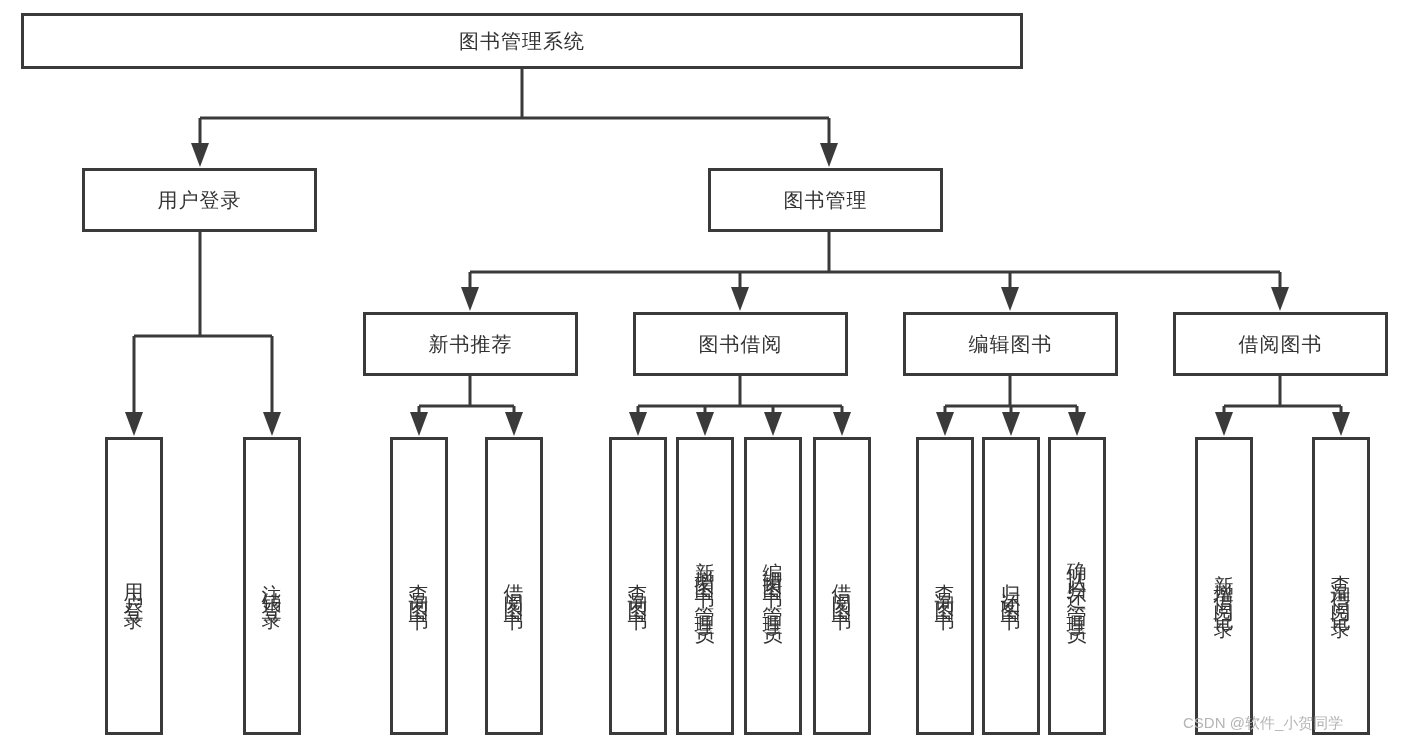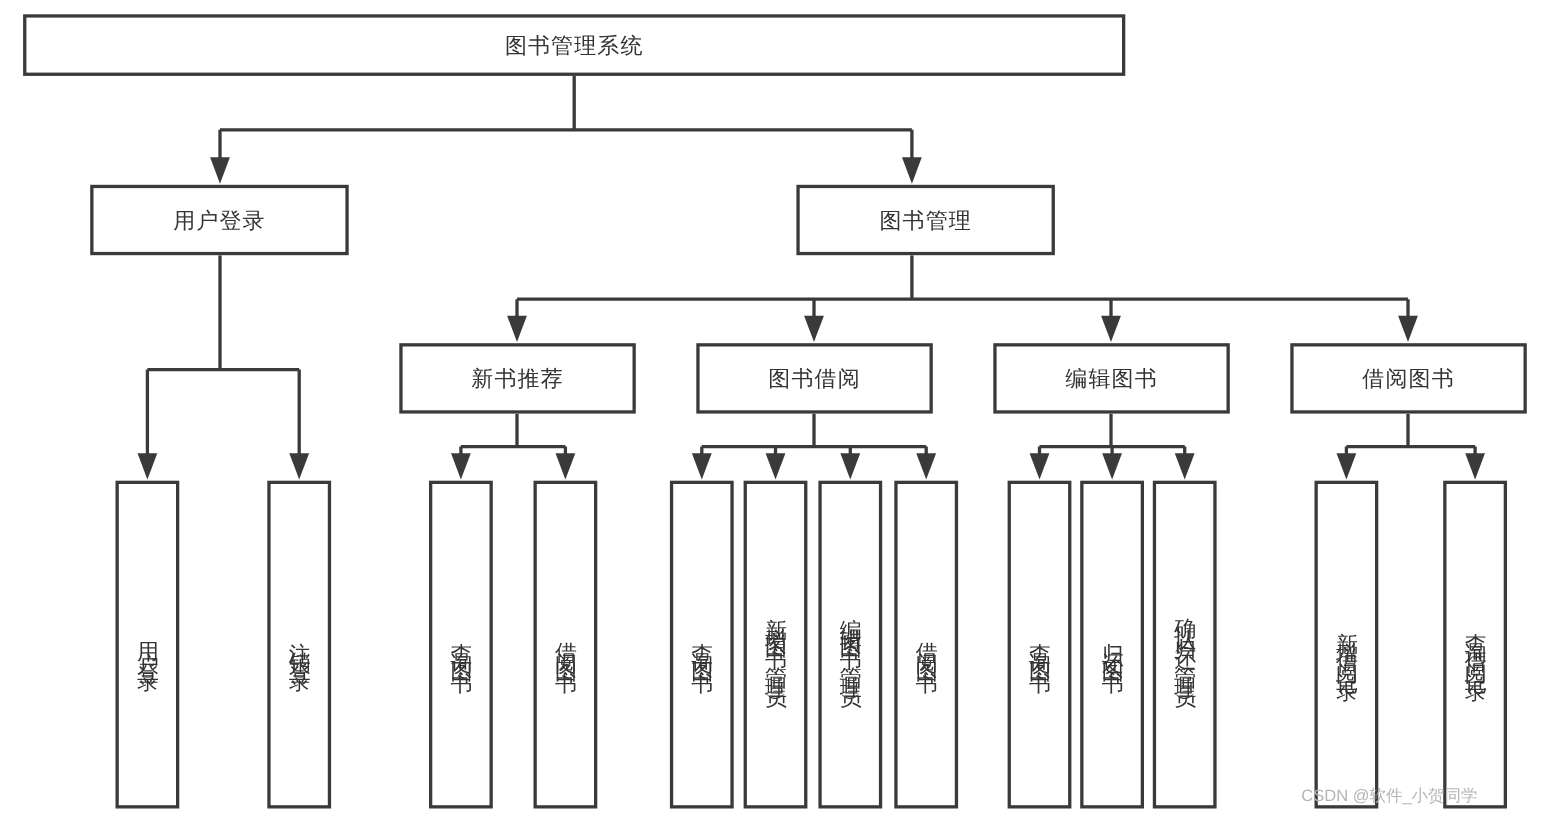--- a/index.html
+++ b/index.html
@@ -108,21 +108,21 @@
     </g>
   </svg>
 
   <div class="node hbox" style="left:21px; top:13px; width:1002px; height:56px">
     <span class="label">图书管理系统</span>
   </div>
 
   <div class="node hbox" style="left:82px; top:168px; width:235px; height:64px">
     <span class="label">用户登录</span>
   </div>
-  <div class="node hbox" style="left:724px; top:168px; width:235px; height:64px">
+  <div class="node hbox" style="left:708px; top:168px; width:235px; height:64px">
     <span class="label">图书管理</span>
   </div>
 
   <div class="node hbox" style="left:633px; top:312px; width:215px; height:64px">
     <span class="label">图书借阅</span>
   </div>
   <div class="node hbox" style="left:363px; top:312px; width:215px; height:64px">
     <span class="label">新书推荐</span>
   </div>
   <div class="node hbox" style="left:903px; top:312px; width:215px; height:64px">

